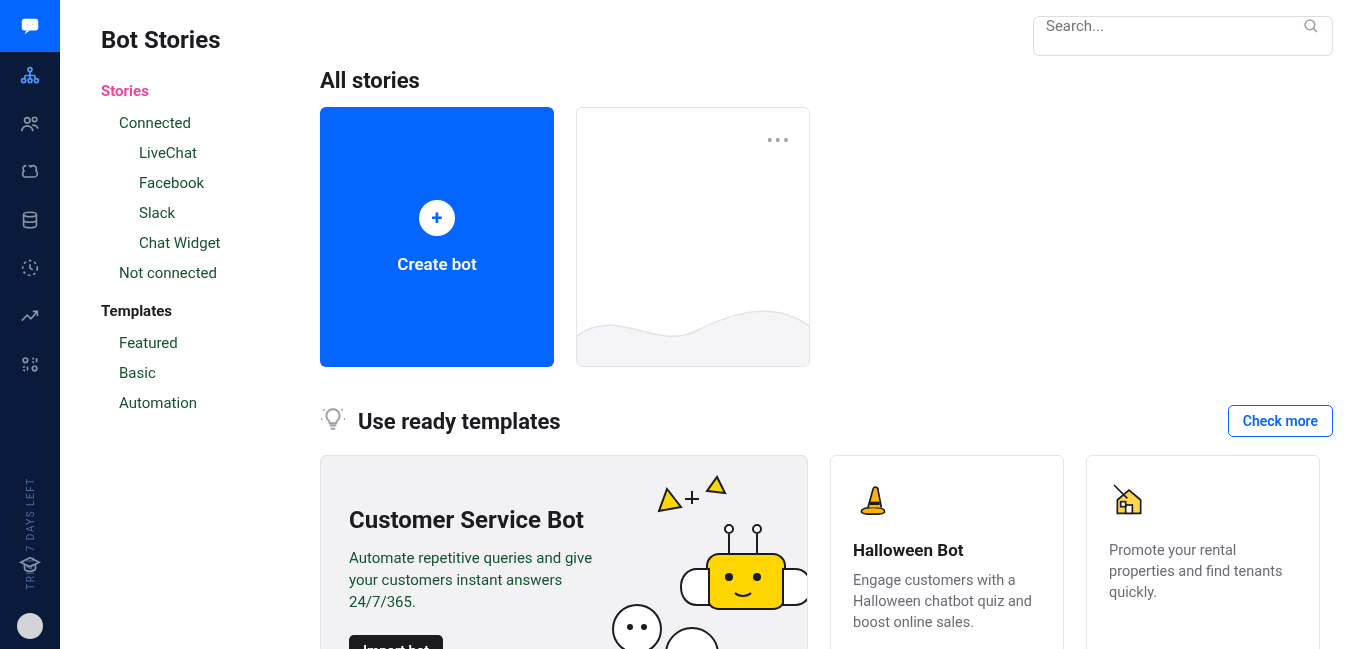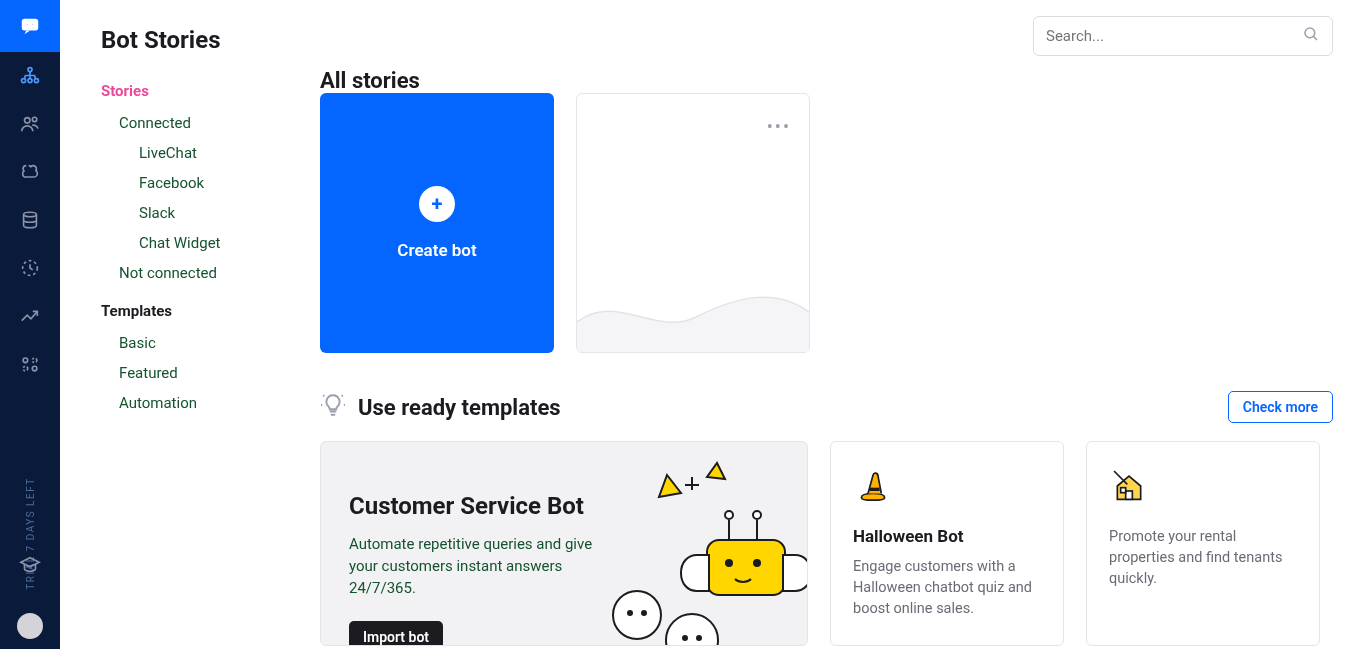--- a/index.html
+++ b/index.html
@@ -21,24 +21,24 @@
 .side h1{font-size:24px;font-weight:700;margin-bottom:28px}
 .side .group{font-size:15px;font-weight:700;margin:14px 0 8px}
 .side .group.link{color:#ec4899;cursor:pointer}
 .side ul{list-style:none}
 .side li{font-size:15px;color:#14532d;padding:6px 0;cursor:pointer}
 .side .lvl2{padding-left:18px}
 .side .lvl3{padding-left:38px}
 
 
 .main{flex:1;padding:16px 18px 0 0;overflow:hidden;position:relative}
-.searchbox{position:absolute;top:16px;right:18px;width:300px;height:40px;border:1px solid #dcdce2;border-radius:6px;display:flex;align-items:center;padding:0 12px}
+.searchbox{position:absolute;top:16px;right:18px;width:300px;height:40px;border:1px solid #dcdce2;border-radius:6px;display:flex;align-items:flex-start;padding:0 12px}
 .searchbox input{flex:1;border:none;outline:none;font-size:15px;color:#6b6b76;background:transparent}
 .searchbox .sicon{color:#9aa0ac}
-.section-title{font-size:22px;font-weight:700;margin:52px 0 0 0}
+.section-title{font-size:22px;font-weight:700;margin:52px 0 14px 0}
 
 
 .cards{display:flex;gap:22px}
 .card{width:234px;height:260px;border-radius:6px;position:relative}
 .card.create{background:#0566ff;color:#fff;display:flex;flex-direction:column;align-items:center;justify-content:center;cursor:pointer}
 .card.create .plus{width:36px;height:36px;border-radius:50%;background:#fff;color:#0566ff;display:flex;align-items:center;justify-content:center;font-size:20px;font-weight:700;margin-bottom:18px}
 .card.create .lbl{font-size:17px;font-weight:600}
 .card.story{border:1px solid #e4e4ea;background:#fff}
 .card.story .dots{position:absolute;top:22px;right:18px;color:#9aa0ac;font-size:18px;letter-spacing:2px;cursor:pointer}
 .card.story .name{font-size:18px;font-weight:700;margin:62px 0 6px 22px}
@@ -145,22 +145,22 @@
     <ul>
       <li class="lvl2">Connected</li>
       <li class="lvl3">LiveChat</li>
       <li class="lvl3">Facebook</li>
       <li class="lvl3">Slack</li>
       <li class="lvl3">Chat Widget</li>
       <li class="lvl2">Not connected</li>
     </ul>
     <div class="group">Templates</div>
     <ul>
+      <li class="lvl2">Featured</li>
       <li class="lvl2">Basic</li>
-      <li class="lvl2">Featured</li>
       <li class="lvl2">Automation</li>
     </ul>
   </div>
 
   <div class="main">
     <div class="searchbox">
       <input placeholder="Search..." style="">
       <span class="sicon">
         <svg width="18" height="18" viewBox="0 0 24 24" fill="none" stroke="currentColor" stroke-width="2">
             <circle cx="10.5" cy="10.5" r="6.5"></circle>

